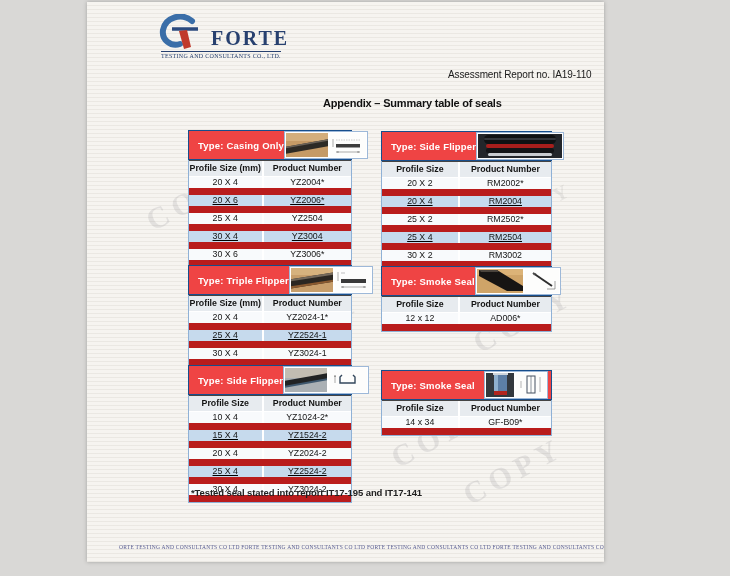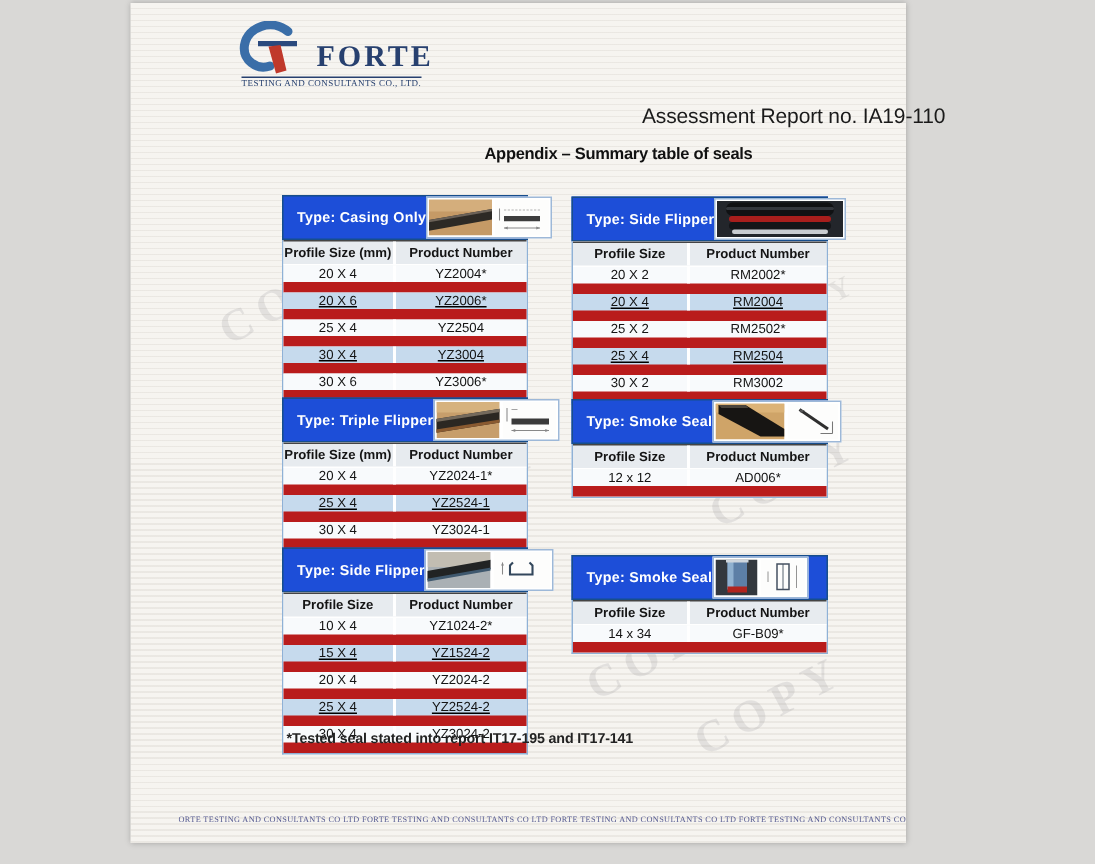--- a/index.html
+++ b/index.html
@@ -12,27 +12,27 @@
     position:absolute;left:87px;top:2px;width:517px;height:560px;
     background:#f6f4f0;
     background-image:repeating-linear-gradient(0deg, rgba(205,200,192,0.28) 0px, rgba(205,200,192,0.28) 1px, transparent 1px, transparent 4px);
     box-shadow:0 0 4px rgba(0,0,0,0.25);
   }
   
   .logo-glyph{position:absolute;left:158px;top:14px;width:46px;height:40px;}
   .brand{position:absolute;left:211px;top:27px;font-family:"Liberation Serif",serif;font-weight:bold;font-size:20px;letter-spacing:2px;color:#27406f;}
   .logo-rule{position:absolute;left:161px;top:51px;width:120px;height:1px;background:#27406f;}
   .logo-sub{position:absolute;left:161px;top:53px;width:130px;font-family:"Liberation Serif",serif;font-size:6px;letter-spacing:0.3px;color:#27406f;white-space:nowrap;}
-  .report-no{position:absolute;left:428px;top:69px;font-size:14px;color:#1a1a1a;letter-spacing:-0.1px;}
+  .report-no{position:absolute;left:448px;top:69px;font-size:10px;color:#1a1a1a;letter-spacing:-0.1px;}
   .heading{position:absolute;left:299px;top:97px;font-size:11px;font-weight:bold;color:#111;letter-spacing:-0.2px;margin-left:24px;}
   
   .seal-table{position:absolute;font-size:8.8px;}
   .ttitle{
-    background:#1d4ed8;border:1px solid #174e8c;height:30px;
-    display:flex;align-items:center;
+    background:#ef4444;border:1px solid #174e8c;height:30px;
+    display:flex;align-items:center;justify-content:space-between;
     padding:0 3px 0 9px;box-sizing:border-box;
   }
   .tlabel{color:#fff;font-weight:bold;font-size:9.5px;letter-spacing:0.2px;white-space:nowrap;}
   .thumb{background:#fff;padding:1px;display:flex;gap:2px;border:1px solid #9db8d8;flex:none;}
   .thumb svg{display:block;}
   .tbody{border:1px solid #8fb1d6;border-top:none;background:#fff;}
   .thead{display:flex;background:#e7ebef;border-top:1px solid #444;border-bottom:1px solid #fff;font-weight:bold;}
   .thead .tcell{height:15px;line-height:15px;}
   .trow{display:flex;background:#f8fafc;border-bottom:7px solid #b91c1c;}
   .trow.alt{background:#c6daed;text-decoration:underline;}

